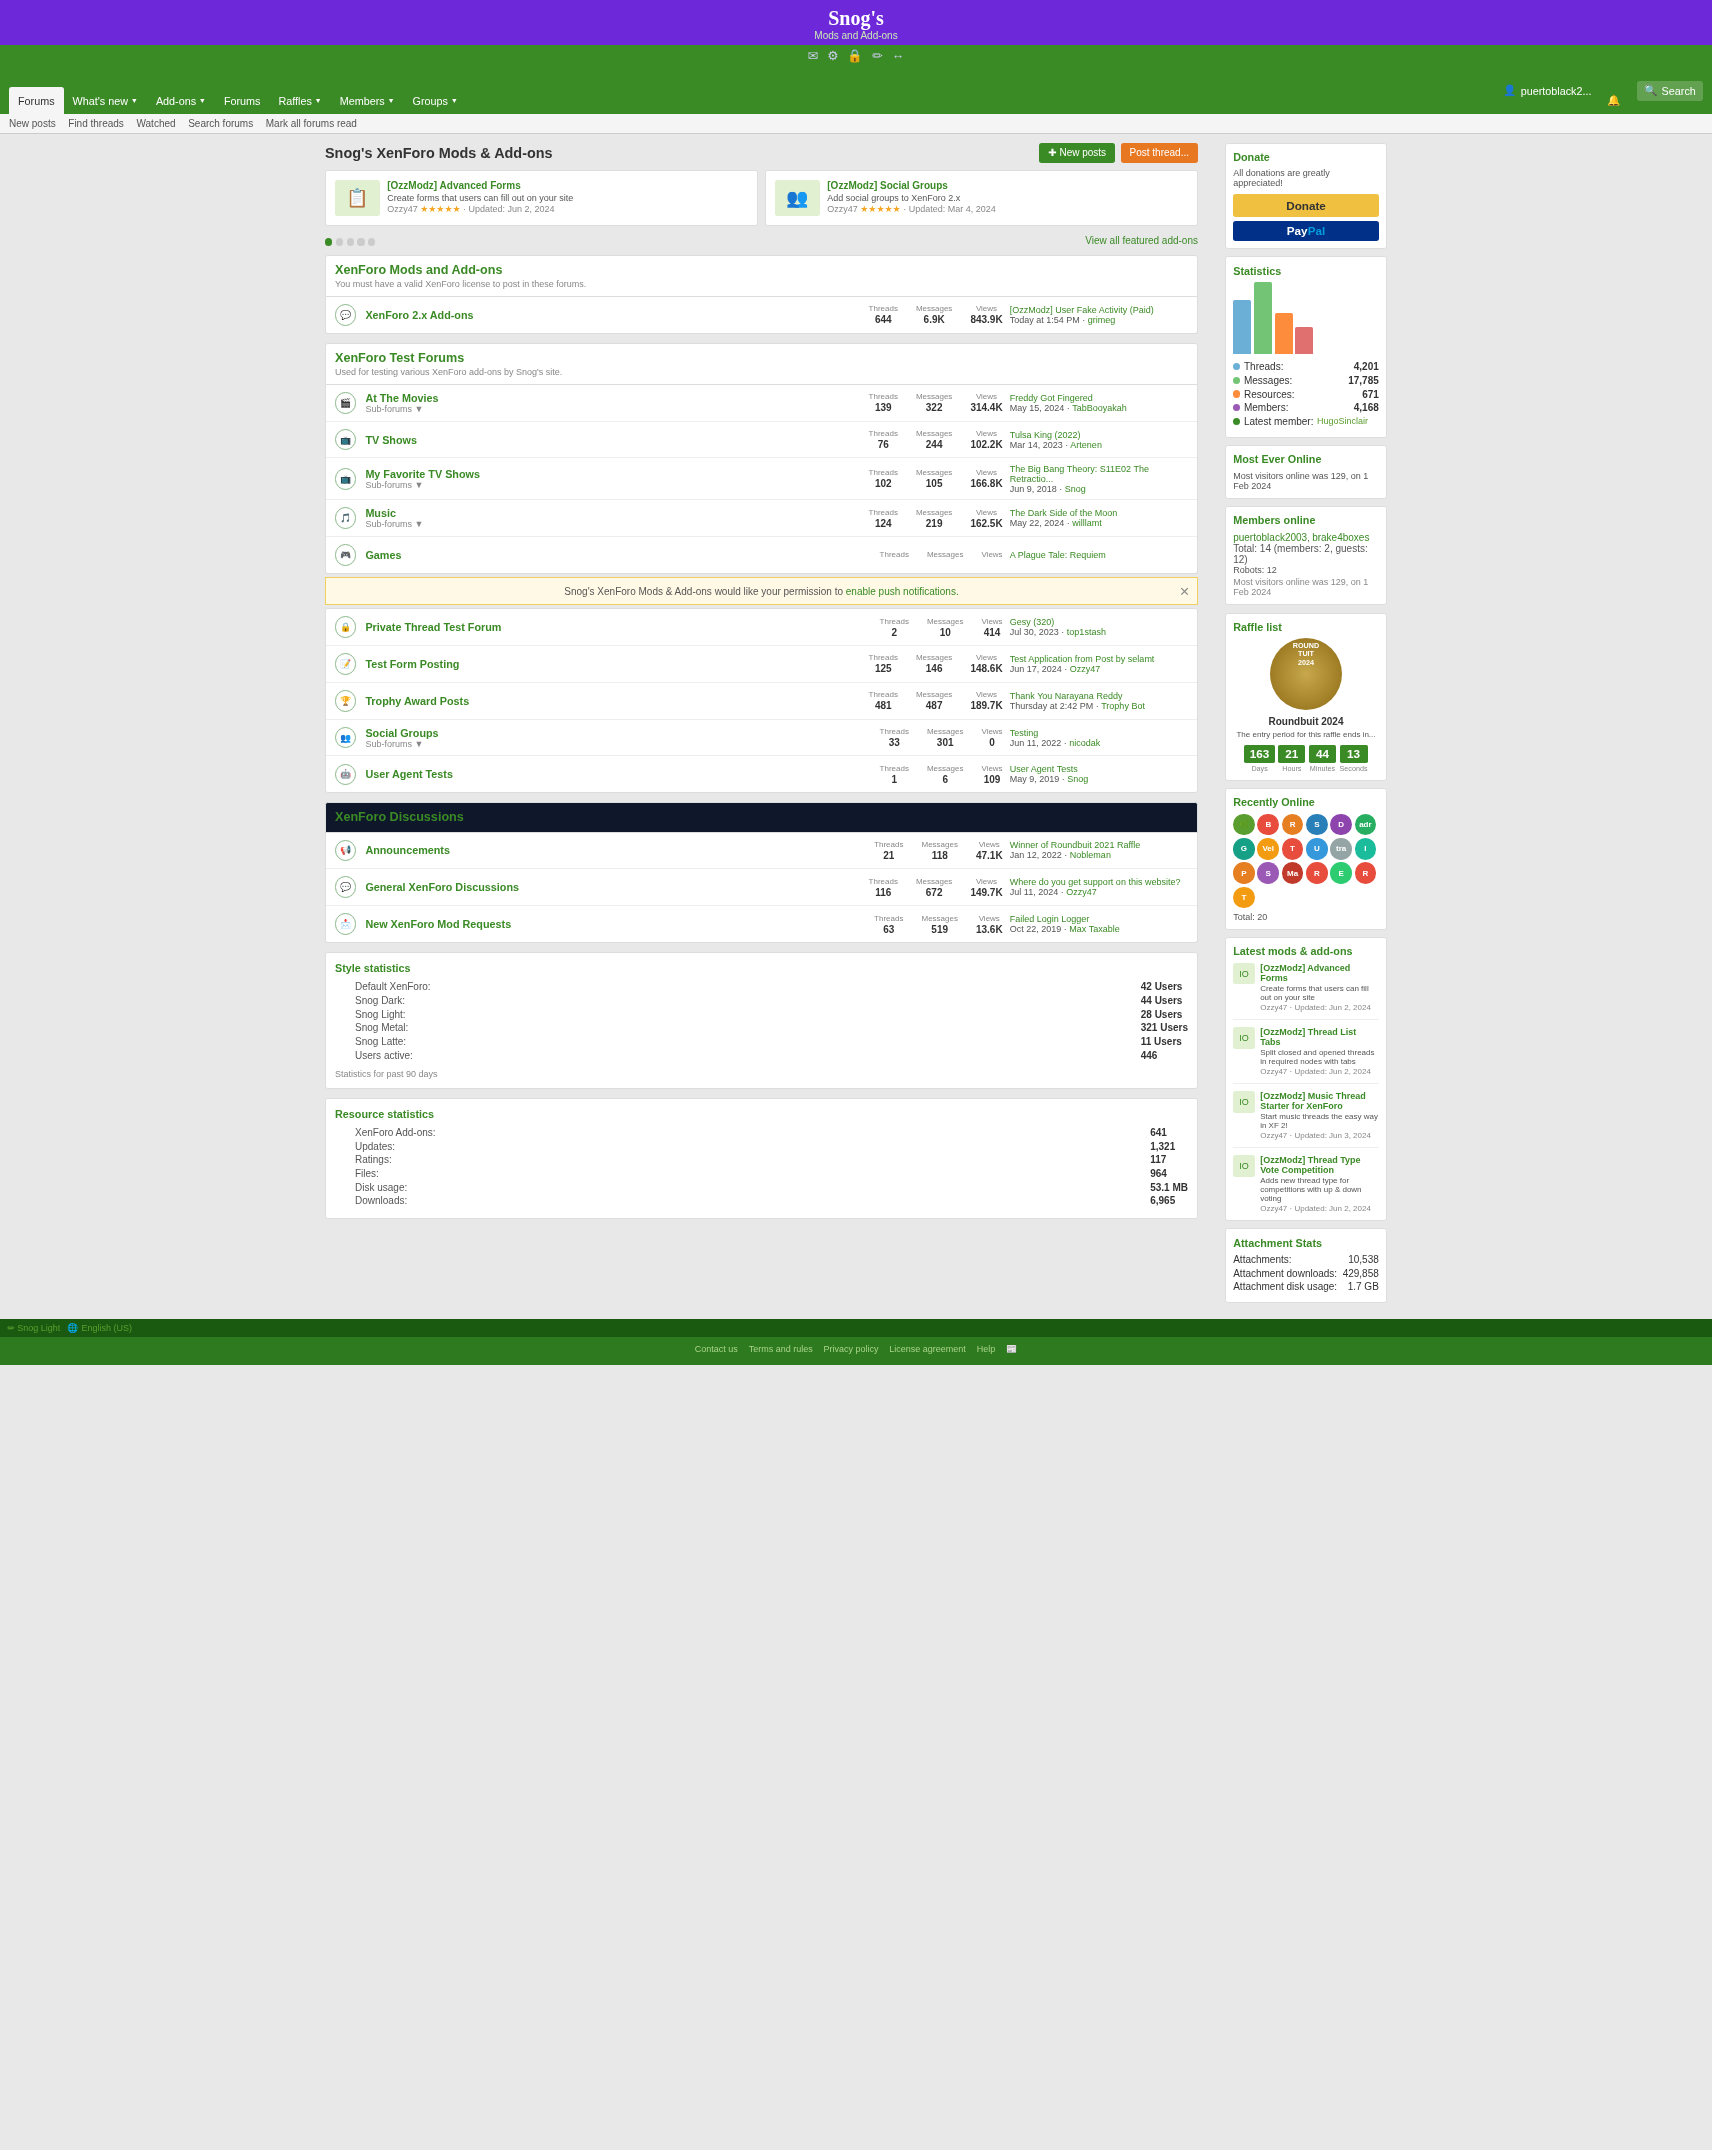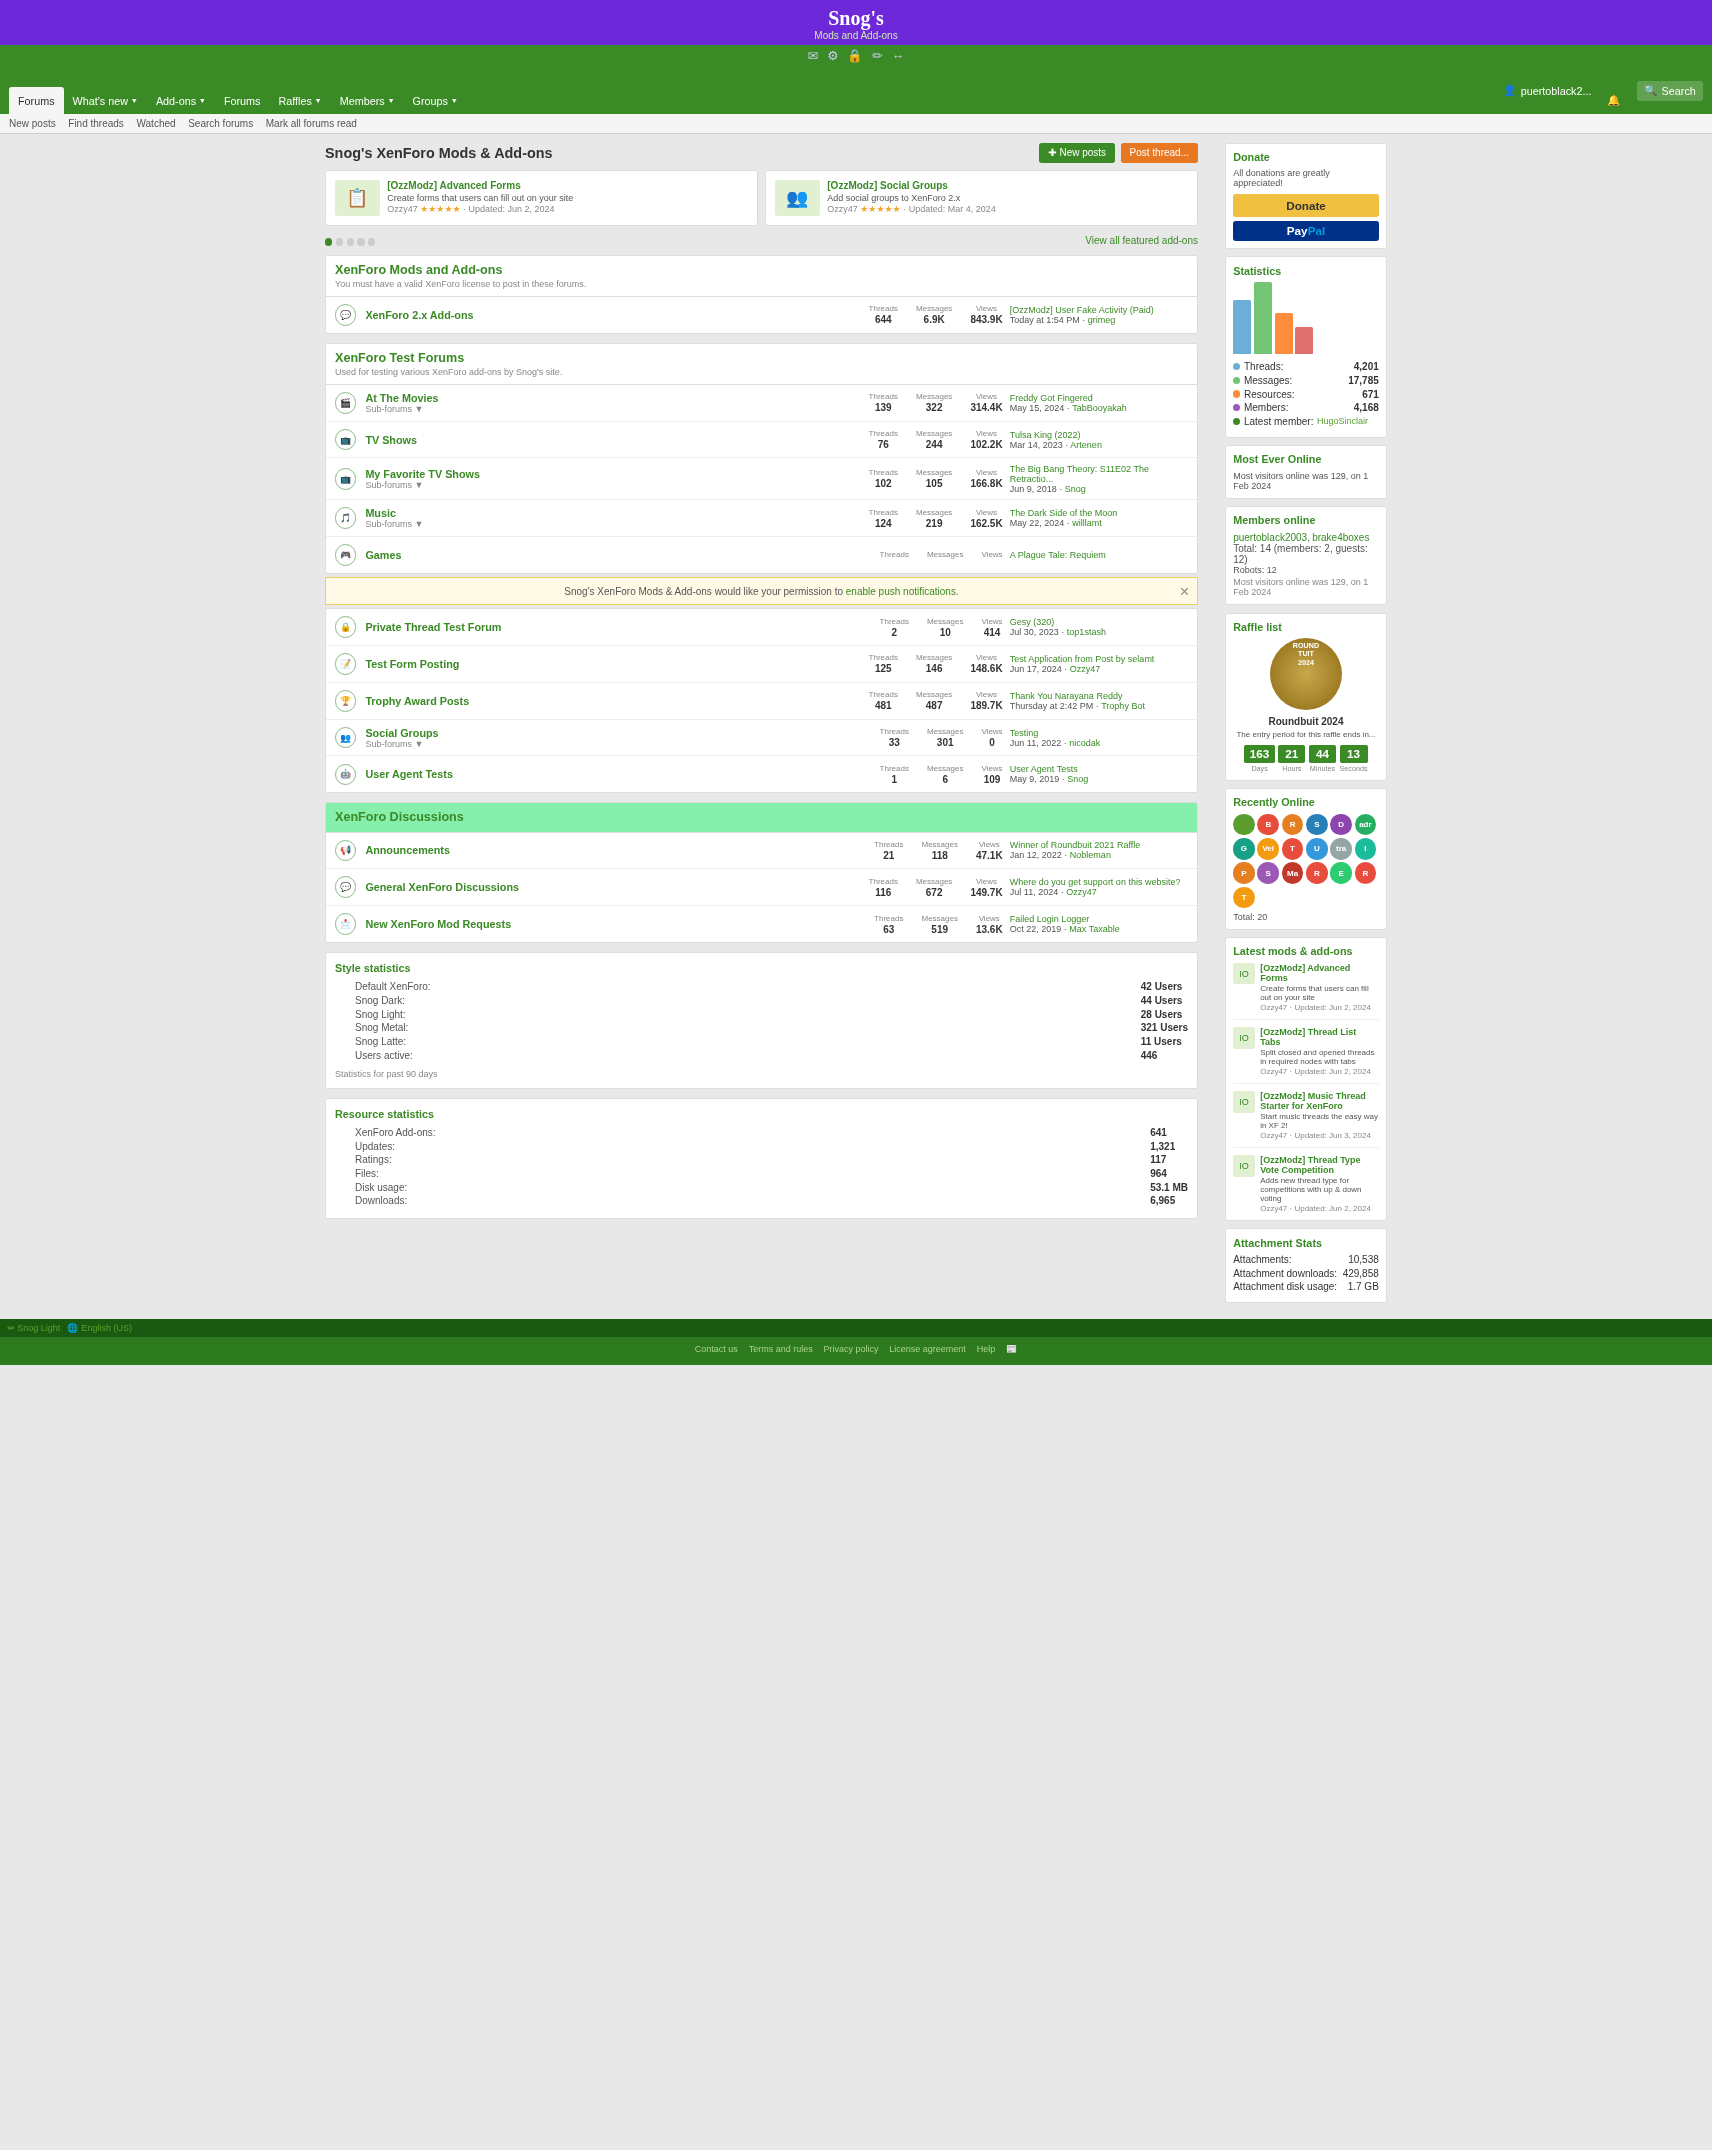--- a/index.html
+++ b/index.html
@@ -69,21 +69,21 @@
     .forum-stat-value { font-size: 10px; font-weight: bold; color: #333; }
     .forum-last-post { width: 180px; flex-shrink: 0; font-size: 9px; color: #555; }
     .forum-last-post a { color: #3a8a25; }
 
     
     .notification-bar { background: #fff9e6; border: 0.9px solid #f0d060; padding: 7.2px 9px; text-align: center; font-size: 10px; color: #555; position: relative; margin: 3.6px 0; }
     .notification-bar a { color: #3a8a25; }
     .notification-close { position: absolute; right: 7.2px; top: 50%; transform: translateY(-50%); cursor: pointer; color: #888; font-size: 12.6px; }
 
     
-    .discussions-header { background: #86efac; border: 0.9px solid #ddd; border-radius: 2.7px 2.7px 0 0; padding: 7.2px 9px; margin-top: 9px; }
+    .discussions-header { background: #0f172a; border: 0.9px solid #ddd; border-radius: 2.7px 2.7px 0 0; padding: 7.2px 9px; margin-top: 9px; }
     .discussions-title { color: #3a8a25; font-size: 12.6px; font-weight: bold; }
 
     
     .stats-section { background: #fff; border: 0.9px solid #ddd; border-radius: 2.7px; padding: 9px; margin-top: 9px; }
     .stats-title { color: #3a8a25; font-size: 10.8px; font-weight: bold; margin-bottom: 7.2px; }
     .stats-row { display: flex; justify-content: flex-start; margin-bottom: 2.7px; font-size: 10px; padding-left: 20px; }
     .stats-label { color: #555; }
     .stats-value { color: #333; font-weight: bold; }
     .stats-note { color: #888; font-size: 9px; margin-top: 5.4px; }
 

